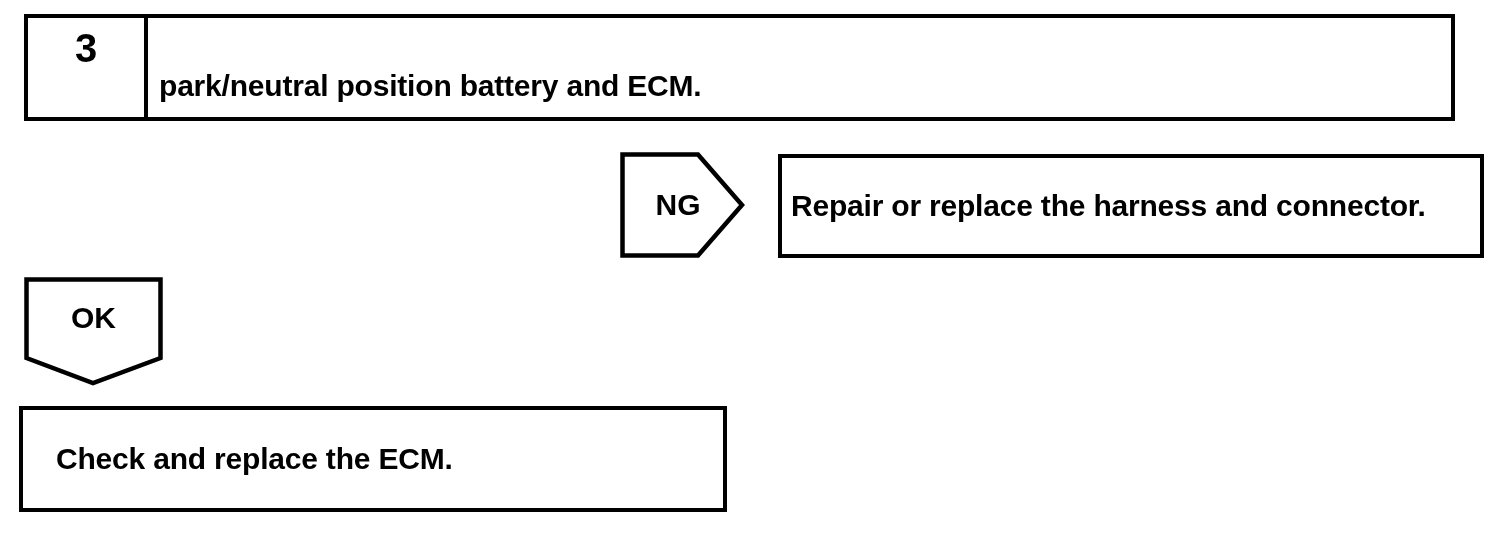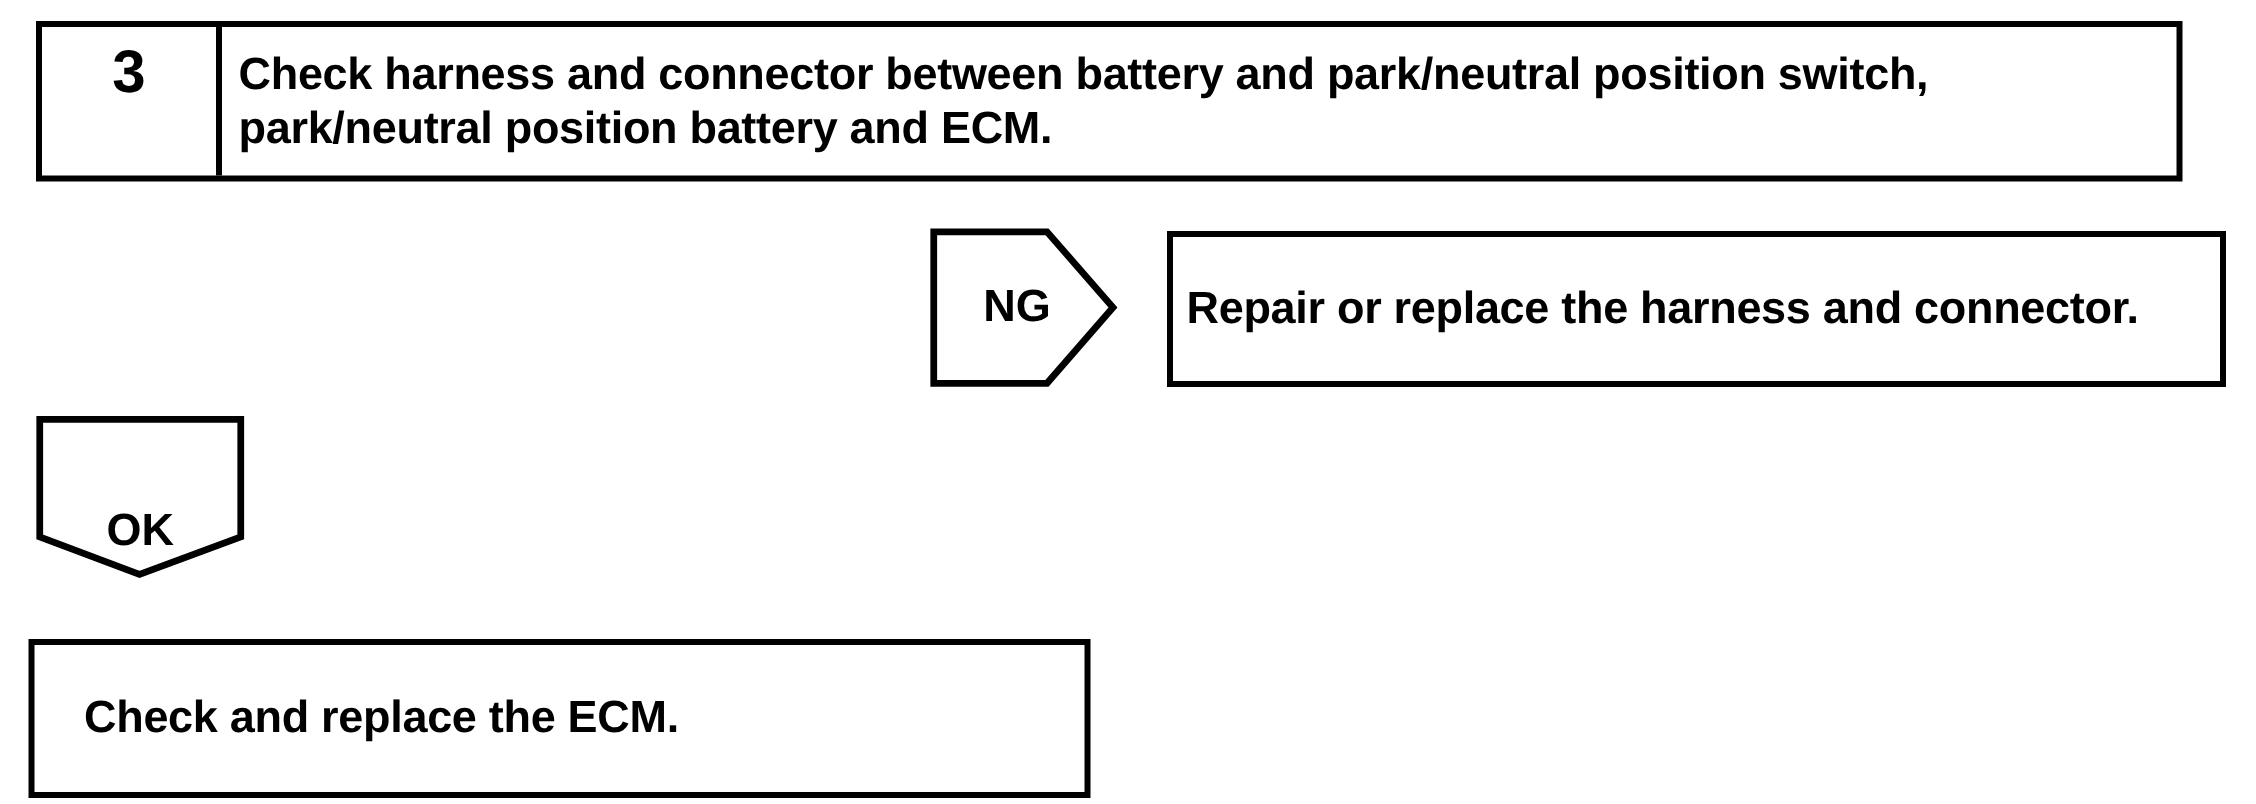--- a/index.html
+++ b/index.html
@@ -87,58 +87,57 @@
     left: 24px;
     top: 277px;
     width: 140px;
     height: 110px;
   }
   .ok-conn .conn-label {
     left: 0;
     top: 0;
     width: 139px;
     height: 82px;
-    margin-top: 36px;
   }
 
   
   .ng-box {
     left: 750px;
     top: 154px;
     width: 706px;
     height: 104px;
     display: flex;
     align-items: center;
     padding-left: 9px;
     font-size: 30px;
     letter-spacing: -0.2px;
     margin-left: 28px;
   }
   .ok-box {
     left: 19px;
-    top: 426px;
+    top: 406px;
     width: 708px;
     height: 106px;
     display: flex;
     align-items: center;
     padding-left: 33px;
     font-size: 30px;
     letter-spacing: -0.2px;
   }
 </style>
 </head>
 <body>
 
 <div class="canvas">
 
   <div class="box step-box">
     <div class="step-num">3</div>
     <div class="step-text">
       <div>
-        <span>Check harness and connector between battery and park/neutral position switch,</span><br>
+        <br>
         <span>park/neutral position battery and ECM.</span>
       </div>
     </div>
   </div>
 
   <div class="conn ng-conn">
     <svg width="125" height="106" viewBox="0 0 125 106">
       <polygon points="2.5,2.5 78,2.5 122,53 78,103.5 2.5,103.5" fill="#ffffff" stroke="#000000" stroke-width="4.5" stroke-linejoin="miter"></polygon>
     </svg>
     <div class="conn-label">NG</div>

